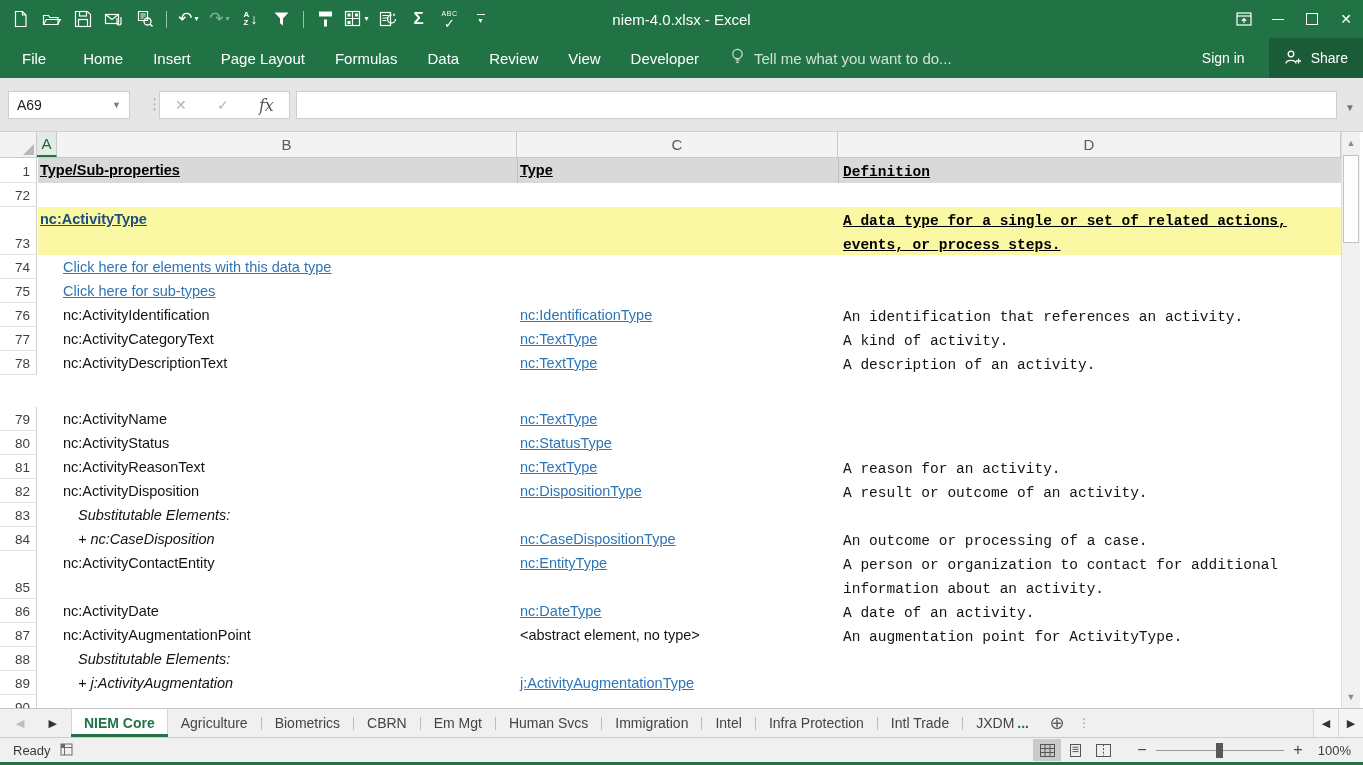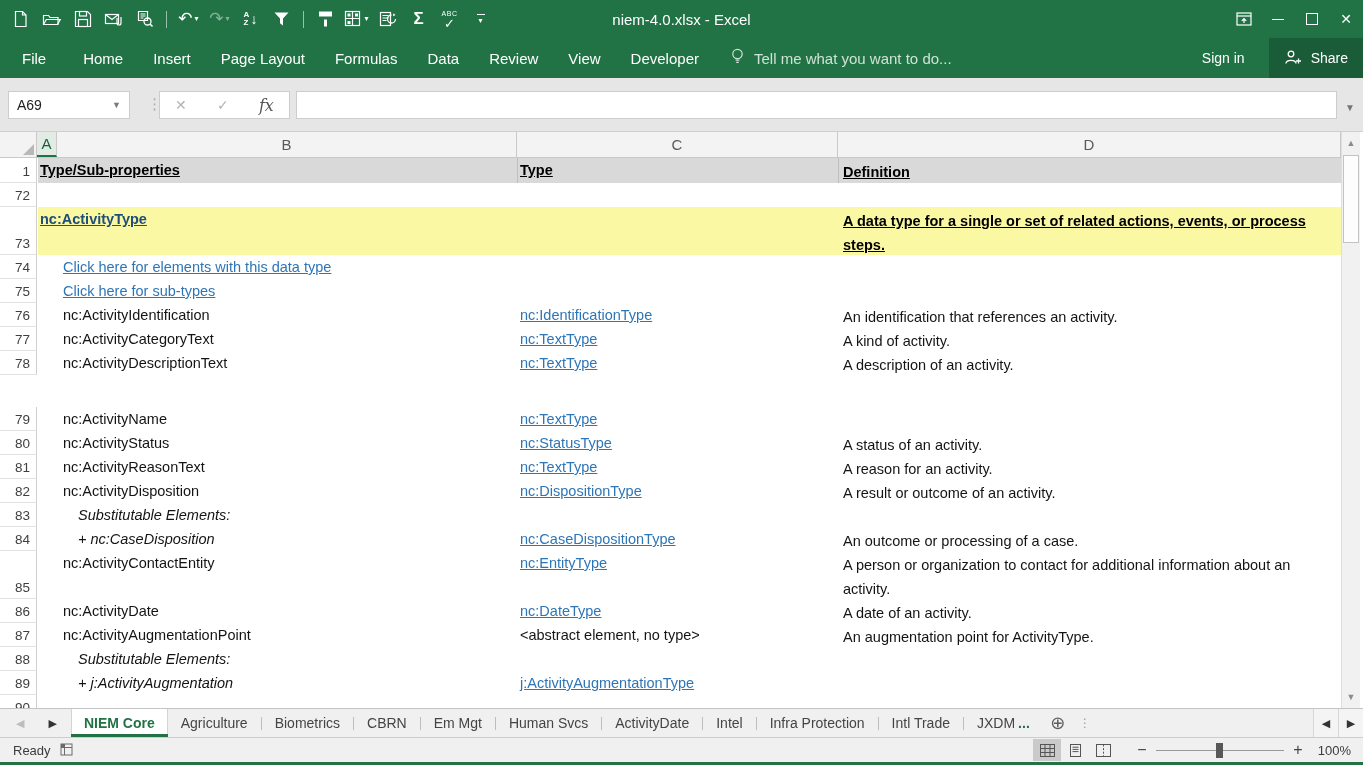--- a/index.html
+++ b/index.html
@@ -60,21 +60,21 @@
   .rowbg{position:absolute;left:38px;right:0;top:0;bottom:0;}
   .bg-yellow{background:#FBF8A3;}
   .bg-gray{background:#D9D9D9;}
   .colline{position:absolute;top:0;bottom:0;width:1px;background:#bfbfbf;}
   .cell{position:absolute;top:3px;white-space:nowrap;font-size:14.5px;color:#141414;line-height:19px;}
   .k-link{color:#2E75B6;text-decoration:underline;}
   .k-italic{font-style:italic;}
   .k-title{color:#1F4E79;font-weight:bold;text-decoration:underline;}
   .k-header{font-weight:bold;text-decoration:underline;color:#000;}
   .k-titledef{font-weight:bold;text-decoration:underline;color:#000;}
-  .dcol{white-space:normal;width:478px;line-height:24px;top:2px;}
+  .dcol{white-space:normal;width:478px;line-height:24px;top:2px;font-family:Liberation Mono, monospace;}
 
   
   .vscroll{position:absolute;top:132px;left:1341px;width:19px;height:576px;background:#f1f1f1;border-left:1px solid #dedede;box-sizing:border-box;}
   .vs-btn{position:absolute;left:0;width:100%;height:20px;display:flex;align-items:center;justify-content:center;color:#8b8b8b;font-size:9px;}
   .vs-up{top:1px;}
   .vs-down{bottom:1px;}
   .vs-thumb{position:absolute;left:1px;right:1px;top:23px;height:88px;background:#fdfdfd;border:1px solid #c3c3c3;box-sizing:border-box;}
 
   
   .tabstrip{position:absolute;top:708px;left:0;right:0;height:29px;background:#f0f0f0;border-top:1px solid #c4c4c4;box-sizing:border-box;display:flex;align-items:stretch;font-size:14px;color:#444;}
@@ -333,21 +333,20 @@
     </div>
     <div class="grow" style="height: 24px; margin-top: 32px;">
       <div class="rnum">79</div>
       <div class="cell" style="left: 63px;">nc:ActivityName</div>
       <div class="cell k-link" style="left: 520px;">nc:TextType</div>
     </div>
     <div class="grow" style="height: 24px;">
       <div class="rnum">80</div>
       <div class="cell" style="left: 63px;">nc:ActivityStatus</div>
       <div class="cell k-link" style="left: 520px;">nc:StatusType</div>
-      <div class="cell dcol" style="left: 843px;">A status of an activity.</div>
     </div>
     <div class="grow" style="height: 24px;">
       <div class="rnum">81</div>
       <div class="cell" style="left: 63px;">nc:ActivityReasonText</div>
       <div class="cell k-link" style="left: 520px;">nc:TextType</div>
       <div class="cell dcol" style="left: 843px;">A reason for an activity.</div>
     </div>
     <div class="grow" style="height: 24px;">
       <div class="rnum">82</div>
       <div class="cell" style="left: 63px;">nc:ActivityDisposition</div>
@@ -412,21 +411,21 @@
       <div class="stab">Agriculture</div>
       <span class="ts-sep"></span>
       <div class="stab">Biometrics</div>
       <span class="ts-sep"></span>
       <div class="stab">CBRN</div>
       <span class="ts-sep"></span>
       <div class="stab">Em Mgt</div>
       <span class="ts-sep"></span>
       <div class="stab">Human Svcs</div>
       <span class="ts-sep"></span>
-      <div class="stab">ActivityDate</div>
+      <div class="stab">Immigration</div>
       <span class="ts-sep"></span>
       <div class="stab">Intel</div>
       <span class="ts-sep"></span>
       <div class="stab">Infra Protection</div>
       <span class="ts-sep"></span>
       <div class="stab">Intl Trade</div>
       <span class="ts-sep"></span>
       <div class="stab">JXDM<span class="ts-overflow"> ...</span></div>
     </div>
   <div class="ts-plus">⊕</div>

